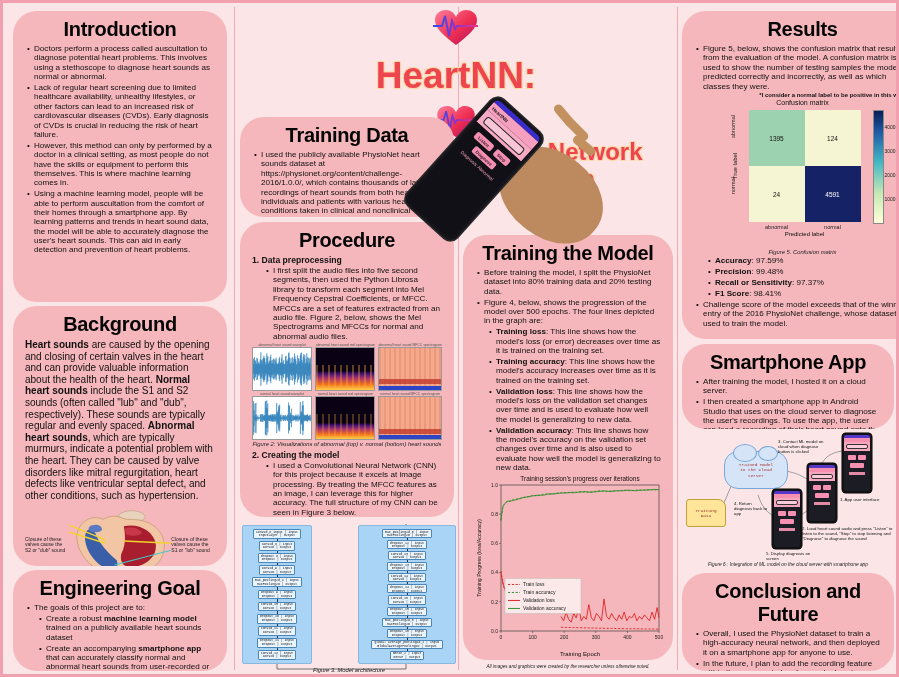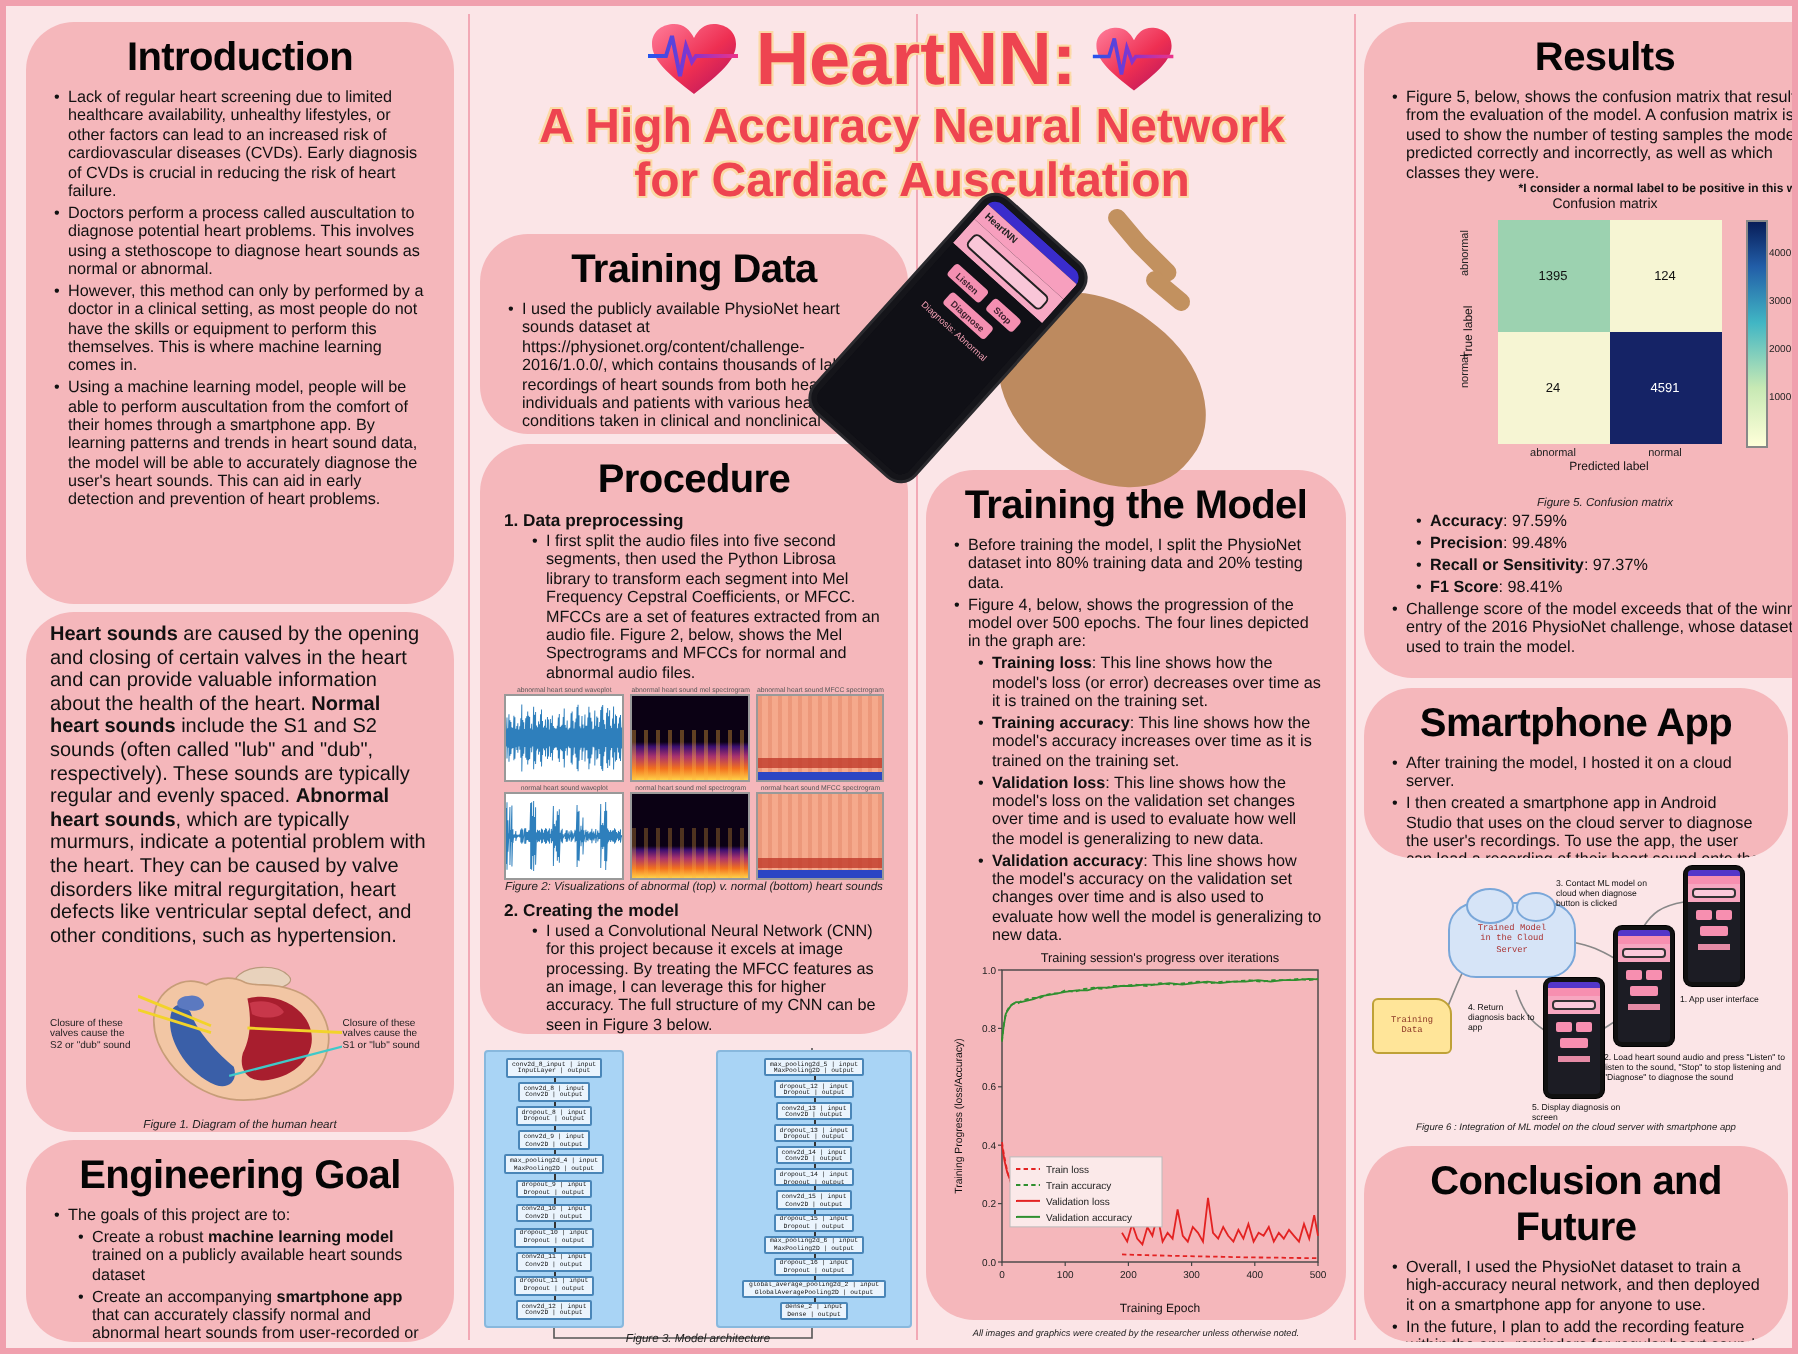--- a/index.html
+++ b/index.html
@@ -10,21 +10,21 @@
   .card h2{margin:1px 0 3px;text-align:center;font-size:20px;font-weight:900;letter-spacing:-.3px;color:#050505;}
   .blist{list-style:none;margin:0;padding:0;font-size:8.1px;line-height:1.16;color:#111;}
   .blist li{position:relative;padding-left:9px;margin-bottom:1.5px;}
   .blist li::before{content:"•";position:absolute;left:2px;}
   .blist.sub{padding-left:12px;}
   .para{font-size:10px;line-height:1.16;margin:0;}
   .step-title{font-size:8.6px;font-weight:bold;margin:2px 0 1px;}
   .fig-cap{font-size:5.8px;font-style:italic;text-align:center;color:#222;line-height:1.2;}
   
   .title-block{position:absolute;left:237px;top:6px;width:432px;height:106px;text-align:center;}
-  .title-row{display:flex;align-items:center;justify-content:center;gap:8px;}
+  .title-row{display:flex;align-items:center;justify-content:center;gap:8px;flex-direction:column;}
   .title-main{font-size:37px;font-weight:900;color:#ee4450;
     text-shadow:-1px -1px 0 #fbdaa6,1px -1px 0 #fbdaa6,-1px 1px 0 #fbdaa6,1px 1px 0 #fbdaa6;margin:0;}
   .title-sub{font-size:24px;font-weight:900;color:#ee4450;line-height:1.12;margin:0;
     text-shadow:-1px -1px 0 #fbdaa6,1px -1px 0 #fbdaa6,-1px 1px 0 #fbdaa6,1px 1px 0 #fbdaa6;}
   
   .hand-palm{position:absolute;left:492px;top:150px;width:112px;height:84px;background:#bd8a5f;border-radius:48%;transform:rotate(38deg);z-index:5;}
   .finger{position:absolute;background:#c2915f;border-radius:5px;z-index:5;}
   .hero-phone{position:absolute;left:438px;top:95px;width:66px;height:142px;transform:rotate(42deg);z-index:6;}
   .phone-body{position:absolute;inset:0;background:#15151a;border-radius:9px;padding:3px;box-sizing:border-box;box-shadow:0 0 0 1.5px #2a2a2e;}
   .phone-screen{width:100%;height:100%;border-radius:6px;overflow:hidden;background:#101016;display:flex;flex-direction:column;}
@@ -153,28 +153,29 @@
           <span class="ph-diagnosis">Diagnosis: Abnormal</span>
         </div>
       </div>
     </div>
   </div>
 
   <div class="card" style="left:10px;top:8px;width:214px;height:291px">
     <h2>Introduction</h2>
     <ul class="blist">
 
+        <li><span>Doctors perform a process called auscultation to diagnose potential heart problems. This involves using a stethoscope to diagnose heart sounds as normal or abnormal.</span></li>
         <li><span>Lack of regular heart screening due to limited healthcare availability, unhealthy lifestyles, or other factors can lead to an increased risk of cardiovascular diseases (CVDs). Early diagnosis of CVDs is crucial in reducing the risk of heart failure.</span></li>
-        <li><span>Doctors perform a process called auscultation to diagnose potential heart problems. This involves using a stethoscope to diagnose heart sounds as normal or abnormal.</span></li>
         <li><span>However, this method can only by performed by a doctor in a clinical setting, as most people do not have the skills or equipment to perform this themselves. This is where machine learning comes in.</span></li>
         <li><span>Using a machine learning model, people will be able to perform auscultation from the comfort of their homes through a smartphone app. By learning patterns and trends in heart sound data, the model will be able to accurately diagnose the user's heart sounds. This can aid in early detection and prevention of heart problems.</span></li>
       </ul>
   </div>
 
   <div class="card" style="left:10px;top:303px;width:214px;height:260px">
+    <h2>Background</h2>
     <p class="para">
       
     <span><b>Heart sounds</b><span> are caused by the opening and closing of certain valves in the heart and can provide valuable information about the health of the heart. </span></span><span><b>Normal heart sounds</b><span> include the S1 and S2 sounds (often called "lub" and "dub", respectively). These sounds are typically regular and evenly spaced. </span></span><span><b>Abnormal heart sounds</b><span>, which are typically murmurs, indicate a potential problem with the heart. They can be caused by valve disorders like mitral regurgitation, heart defects like ventricular septal defect, and other conditions, such as hypertension.</span></span></p>
     <div class="fig1-wrap">
       <div class="fig1-label">Closure of these valves cause the S2 or "dub" sound</div>
       <svg width="108" height="84" viewBox="0 0 180 130">
         <path d="M86,14 C96,2 122,2 132,12 C140,20 120,26 104,25 C94,25 88,20 86,14 Z" fill="#e8d2bc" stroke="#b99a7c" stroke-width="1"></path>
         <path d="M60,20 C38,10 16,26 14,48 C12,74 34,106 70,118 C102,128 152,114 164,84 C174,58 160,32 134,24 C118,18 104,22 94,18 C82,12 70,14 60,20 Z" fill="#f2c6a4" stroke="#c79d78" stroke-width="1.5"></path>
         <path d="M30,42 C22,62 40,96 68,108 C80,112 88,104 84,92 C70,80 52,62 46,44 C40,36 33,36 30,42 Z" fill="#3a5fa8"></path>
         <path d="M44,30 C36,30 32,36 36,40 C44,44 56,44 58,38 C58,32 50,28 44,30 Z" fill="#5b79c0"></path>

